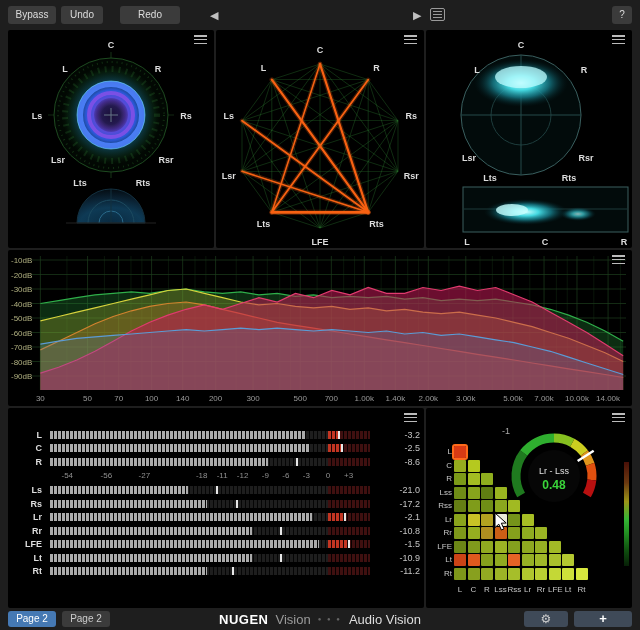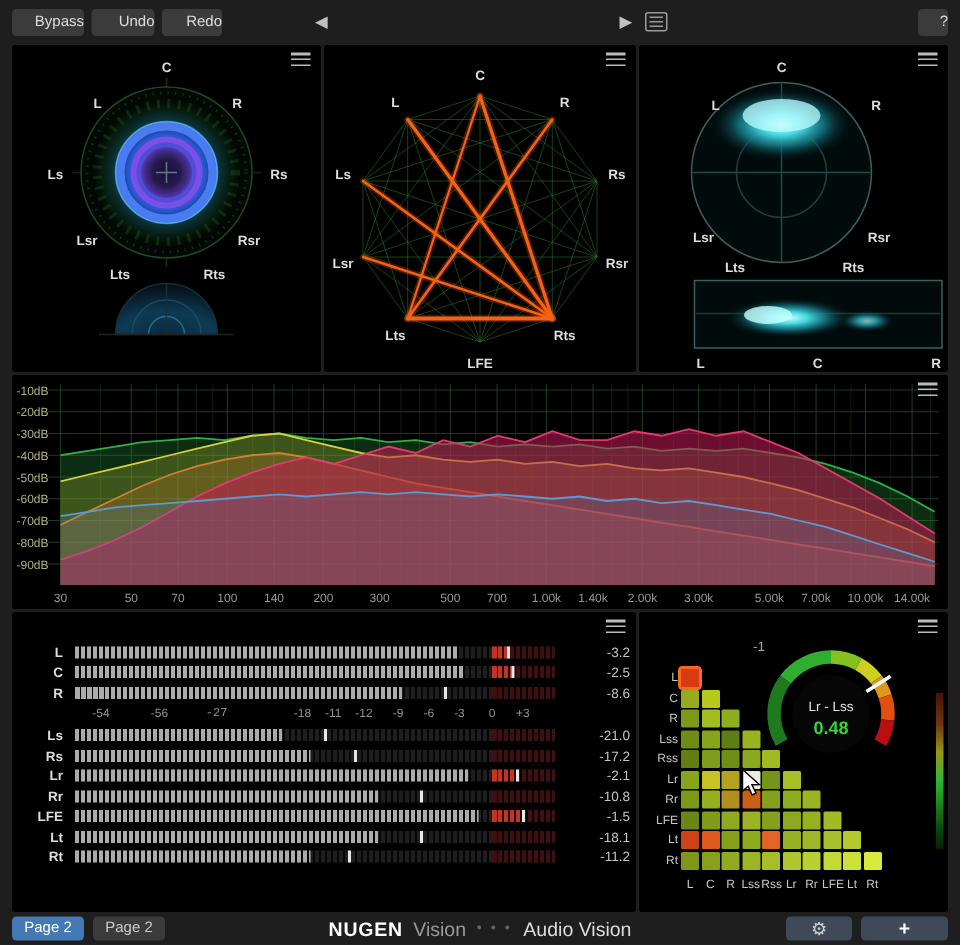--- a/index.html
+++ b/index.html
@@ -3,21 +3,21 @@
 <meta charset="utf-8">
 <style>
   *{margin:0;padding:0;box-sizing:border-box}
   html,body{background:#141414}
   body{font-family:"Liberation Sans",sans-serif;-webkit-font-smoothing:antialiased}
   .app{position:relative;width:640px;height:630px;background:#1e1e1e;overflow:hidden}
 
   
   .topbar{position:absolute;top:0;left:0;right:0;height:30px}
   .tbtn{position:absolute;top:6px;height:18px;background:#3b3b3b;border:none;border-radius:3px;
-        color:#ddd;font-size:10px;font-family:inherit;line-height:18px;text-align:right;cursor:pointer}
+        color:#ddd;font-size:10px;font-family:inherit;line-height:18px;text-align:center;cursor:pointer}
   .arrow{position:absolute;top:7px;font-size:11px;line-height:16px;color:#c0c0c0;cursor:pointer}
   .listicon{position:absolute;left:430px;top:8px;width:15px;height:13px;border:1px solid #9a9a9a;border-radius:2px;
             padding:2px 2px;display:flex;flex-direction:column;justify-content:space-between;cursor:pointer}
   .listicon span{display:block;height:1px;background:#9a9a9a}
 
   
   .panel{position:absolute;background:#000;border-radius:2px;overflow:hidden}
   .hamb{position:absolute;top:5px;right:7px;width:13px;height:9px;display:flex;flex-direction:column;
         justify-content:space-between;cursor:pointer;z-index:8}
   .hamb span{display:block;height:1.5px;background:#bbb}
@@ -62,21 +62,21 @@
   #plusbtn{right:8px;width:58px;background:#3f4a58;color:#fff;font-size:13px;font-weight:bold}
 </style>
 </head>
 <body>
 
 <div class="app">
 
   <div class="topbar">
     <button class="tbtn" style="left:8px;width:48px">Bypass</button>
     <button class="tbtn" style="left:61px;width:42px">Undo</button>
-    <button class="tbtn" style="left:108px;width:40px">Redo</button>
+    <button class="tbtn" style="left:120px;width:60px">Redo</button>
     <div class="arrow" style="left:210px">◀</div>
     <div class="arrow" style="left:413px">▶</div>
     <div class="listicon">
         <span></span>
         <span></span>
         <span></span>
       </div>
     <button class="tbtn" style="right:8px;width:20px">?</button>
   </div>
 
@@ -388,21 +388,21 @@
             <div class="mfill" style="width: 68%;"></div>
             <div class="mpeak" style="left: 77%;"></div>
           </div>
           <div class="mval">-8.6</div>
         </div>
         <div class="mrow srow">
           <div class="mlabel"></div>
           <div class="mscale">
             <span style="left: 5.4%;">-54</span>
             <span style="left: 17.6%;">-56</span>
-            <span style="left: 29.5%; font-family: Liberation Mono, monospace;">-27</span>
+            <span style="left: 29.5%;">-27</span>
             <span style="left: 47.4%;">-18</span>
             <span style="left: 53.8%;">-11</span>
             <span style="left: 60.2%;">-12</span>
             <span style="left: 67.3%;">-9</span>
             <span style="left: 73.7%;">-6</span>
             <span style="left: 80.1%;">-3</span>
             <span style="left: 86.9%;">0</span>
             <span style="left: 93.3%;">+3</span>
           </div>
           <div class="mval"></div>
@@ -454,21 +454,21 @@
           </div>
           <div class="mval">-1.5</div>
         </div>
         <div class="mrow">
           <div class="mlabel">Lt</div>
           <div class="mtrack">
             <div class="mred"></div>
             <div class="mfill" style="width: 63%;"></div>
             <div class="mpeak" style="left: 72%;"></div>
           </div>
-          <div class="mval">-18.1</div>
+          <div class="mval">-10.9</div>
         </div>
         <div class="mrow">
           <div class="mlabel">Rt</div>
           <div class="mtrack">
             <div class="mred"></div>
             <div class="mfill" style="width: 49%;"></div>
             <div class="mpeak" style="left: 57%;"></div>
           </div>
           <div class="mval">-11.2</div>
         </div>

